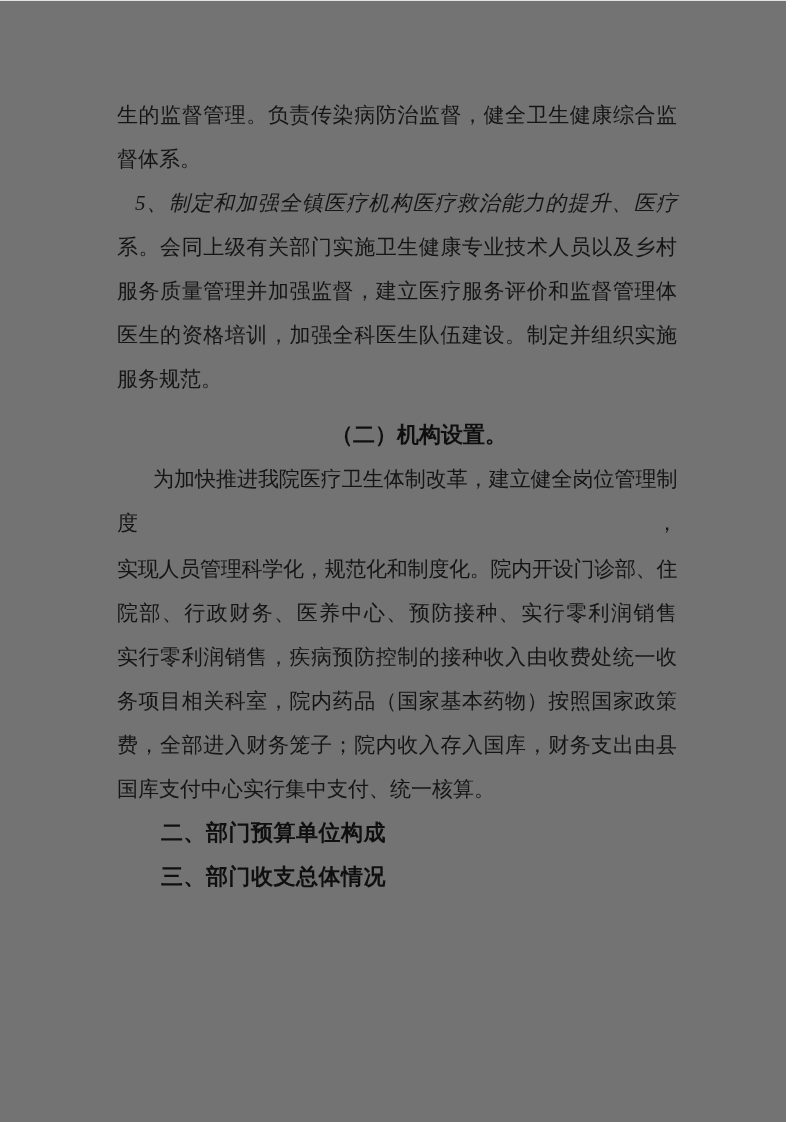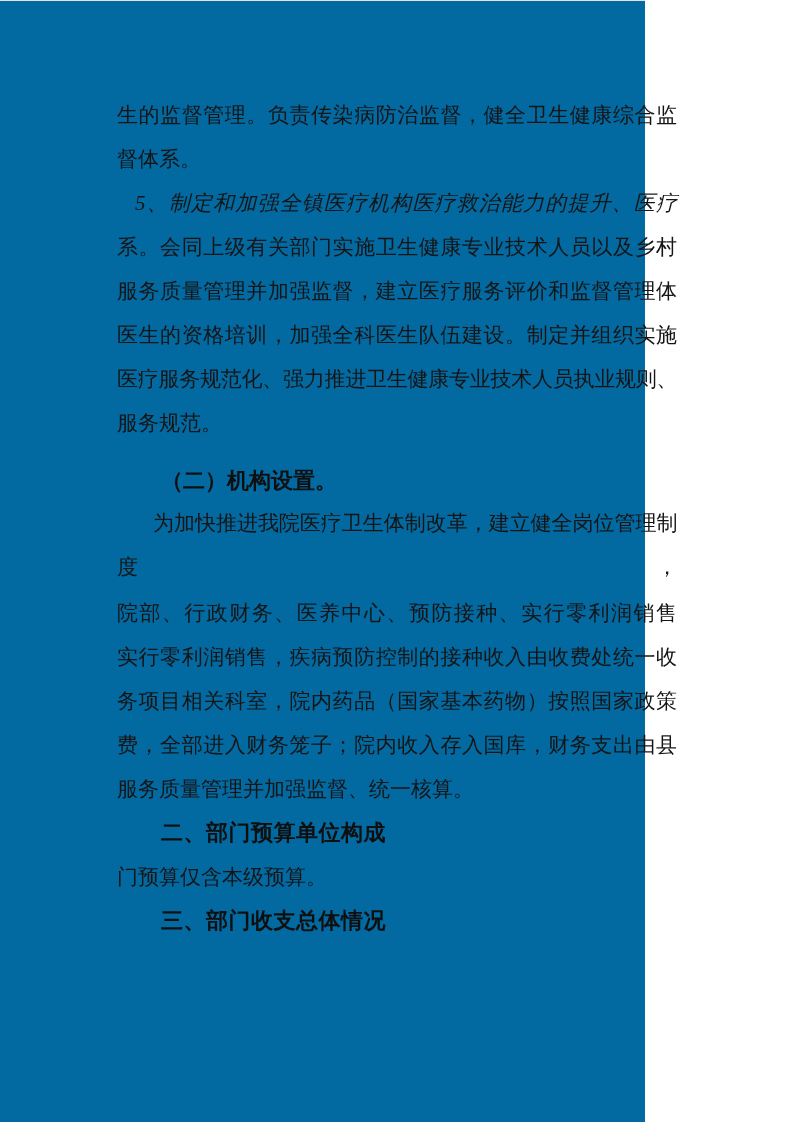--- a/index.html
+++ b/index.html
@@ -5,23 +5,23 @@
   * { margin: 0; padding: 0; box-sizing: border-box; }
   html, body { background: #ffffff; }
   body {
     width: 793px;
     height: 1122px;
     overflow: hidden;
     font-family: "Liberation Serif", "DejaVu Serif", serif;
   }
   .page {
     position: relative;
-    width: 645px;
+    width: 786px;
     height: 1122px;
-    background: #0369a1;
+    background: #737373;
     border-top: 1px solid #e3e3e3;
   }
   .doc {
     position: absolute;
     left: 117px;
     top: 92px;
     width: 560px;
     color: #151515;
     font-size: 21px;
     line-height: 44px;
@@ -38,53 +38,53 @@
   }
   .line.tight { letter-spacing: -0.5px; }
   .heading {
     font-weight: bold;
     font-size: 22px;
     line-height: 44px;
     text-indent: 44px;
     color: #0f0f0f;
   }
   .heading-serif {
-    font-family: Liberation Serif, serif;
+    font-family: Liberation Mono, monospace;
     margin-top: 14px;
+    text-align: center;
   }
   .heading-sans {
     font-family: Liberation Serif, serif;
     letter-spacing: 0.5px;
   }
 </style>
 </head>
 <body>
 
 <div class="page">
   <div class="doc" id="doc">
       <div class="para">
         <div class="line just">生的监督管理。负责传染病防治监督，健全卫生健康综合监</div>
         <div class="line">督体系。</div>
       </div>
       <div class="para">
         <div class="line just" style="text-indent: 18px; font-style: italic;">5、制定和加强全镇医疗机构医疗救治能力的提升、医疗</div>
         <div class="line just">系。会同上级有关部门实施卫生健康专业技术人员以及乡村</div>
         <div class="line just">服务质量管理并加强监督，建立医疗服务评价和监督管理体</div>
         <div class="line just">医生的资格培训，加强全科医生队伍建设。制定并组织实施</div>
-        <div class="line just tight">医疗服务规范化、强力推进卫生健康专业技术人员执业规则、</div>
         <div class="line">服务规范。</div>
       </div>
       <div class="heading heading-serif">（二）机构设置。</div>
       <div class="para">
         <div class="line just tight" style="text-indent: 36px; font-family: Liberation Mono, monospace;">为加快推进我院医疗卫生体制改革，建立健全岗位管理制度，</div>
+        <div class="line just tight">实现人员管理科学化，规范化和制度化。院内开设门诊部、住</div>
         <div class="line just">院部、行政财务、医养中心、预防接种、实行零利润销售</div>
         <div class="line just">实行零利润销售，疾病预防控制的接种收入由收费处统一收</div>
         <div class="line just">务项目相关科室，院内药品（国家基本药物）按照国家政策</div>
         <div class="line just">费，全部进入财务笼子；院内收入存入国库，财务支出由县</div>
-        <div class="line">服务质量管理并加强监督、统一核算。</div>
+        <div class="line">国库支付中心实行集中支付、统一核算。</div>
       </div>
       <div class="heading heading-sans">二、部门预算单位构成</div>
       <div class="para">
-        <div class="line">门预算仅含本级预算。</div>
       </div>
       <div class="heading heading-sans">三、部门收支总体情况</div>
     </div>
 </div>
 
 </body></html>

